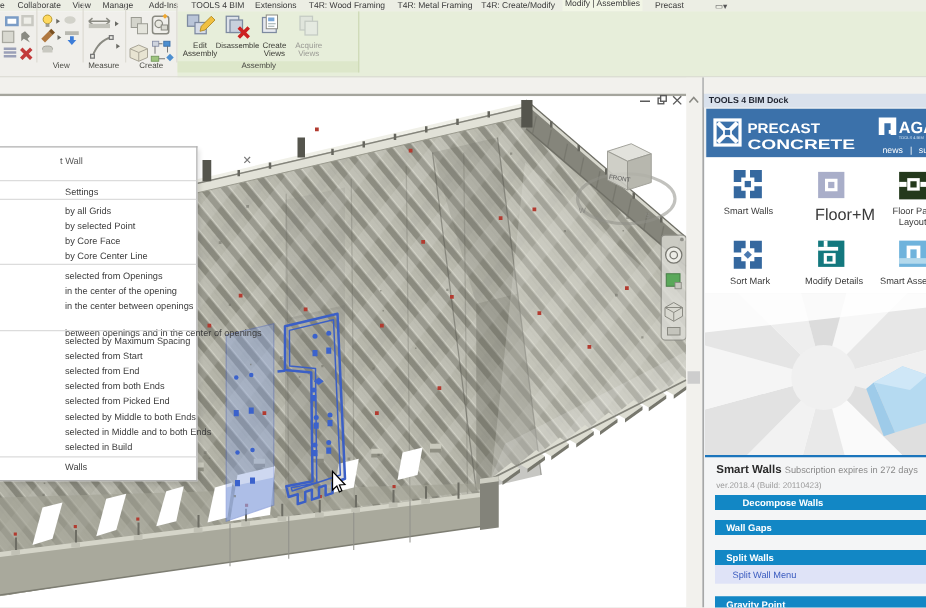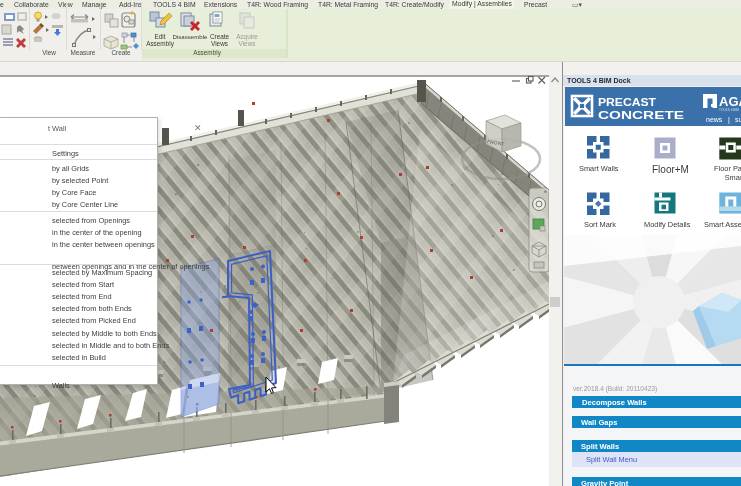--- a/index.html
+++ b/index.html
@@ -12,21 +12,21 @@
 #ribbongreen{left:142px;top:9px;width:599px;height:53px;background:#e7eeda;}
 .plabel{position:absolute;top:49px;height:9px;font-size:6.4px;color:#4a4a44;text-align:center;}
 .psep{position:absolute;top:2px;width:1px;height:48px;background:#dddcd4;}
 .btnlbl{position:absolute;font-size:6.4px;color:#3b3b35;text-align:center;white-space:nowrap;}
 
 #menu{left:0;top:117px;width:157px;height:266px;background:#fff;border-top:1px solid #b0b0b0;border-right:1px solid #b0b0b0;border-bottom:1px solid #b0b0b0;box-shadow:2px 2px 4px rgba(0,0,0,0.12);font-size:7.4px;color:#3c3c3c;}
 #menu .it{position:absolute;left:4px;white-space:nowrap;margin-left:48px;}
 #menu .sep{position:absolute;left:0;width:157px;height:1px;background:#dcdcdc;}
 
 #dock{left:562px;top:62px;width:179px;height:424px;background:#eef0f2;border-left:1px solid #8f8f8f;}
-.dtxt{position:absolute;white-space:nowrap;text-align:right;}
+.dtxt{position:absolute;white-space:nowrap;}
 .dbtn{position:absolute;left:9px;width:171px;background:#1287c5;color:#fff;font-size:7.6px;font-weight:bold;}
 </style></head>
 <body>
 <div id="page">
 
 <div class="abs" id="tabs">
 <span style="left:0px">e</span>
 <span style="left:14px">Collaborate</span>
 <span style="left:58px">View</span>
 <span style="left:82px">Manage</span>
@@ -479,21 +479,21 @@
   <div class="sep" style="top:146px"></div>
   <div class="it" style="top:150px">selected by Maximum Spacing</div>
   <div class="it" style="top:162px">selected from Start</div>
   <div class="it" style="top:174px">selected from End</div>
   <div class="it" style="top:186px">selected from both Ends</div>
   <div class="it" style="top:198px">selected from Picked End</div>
   <div class="it" style="top:211px">selected by Middle to both Ends</div>
   <div class="it" style="top:223px">selected in Middle and to both Ends</div>
   <div class="it" style="top:235px">selected in Build</div>
   <div class="sep" style="top:247px"></div>
-  <div class="it" style="top:263px">Walls</div>
+  <div class="it" style="top:251px">Walls</div>
 </div>
 
 <div class="abs" id="dock">
   <div class="abs" style="left:0;top:0;width:179px;height:13px;background:#f2f1ed"></div>
   <div class="abs" style="left:0;top:13px;width:179px;height:11px;background:#d9e1ec;font-size:7px;font-weight:bold;color:#1f2430;">
         <span style="position:absolute;left:4px;top:1.5px">TOOLS 4 BIM Dock</span>
       </div>
   <div class="abs" style="left:2px;top:25px;width:177px;height:39px;background:#3b71aa;"></div>
   <svg class="abs" style="left:2px;top:25px" width="177" height="39" viewBox="0 0 177 39">
     <g fill="none" stroke="#fff" stroke-width="2.6">
@@ -575,31 +575,32 @@
       <rect x="7" y="12.2" width="4.5" height="4.5" fill="#13787e"></rect>
     </g>
     <g transform="translate(155.3,66.5)">
       <rect width="23" height="21" fill="#6fb3dc"></rect>
       <rect x="0" y="14" width="23" height="4.5" fill="#b3d9ec"></rect>
       <rect x="6" y="4" width="11" height="10" fill="#fff"></rect>
       <rect x="9" y="7" width="5" height="7" fill="#6fb3dc"></rect>
     </g>
   </svg>
   <div class="dtxt" style="left:16px;top:102px;font-size:7.4px;color:#3a3a3a">Smart Walls</div>
-  <div class="dtxt" style="left:89px;top:102px;font-size:10px;color:#3a3a3a">Floor+M</div>
-  <div class="dtxt" style="left:151px;top:102px;font-size:7.4px;color:#3a3a3a">Floor Par<br><span style="margin-left:5px">Smart</span></div>
+  <div class="dtxt" style="left:89px;top:102px;font-size:13px;color:#3a3a3a">Floor+M</div>
+  <div class="dtxt" style="left:151px;top:102px;font-size:7.4px;color:#3a3a3a">Floor Par<br><span style="margin-left:5px">Layout</span></div>
   <div class="dtxt" style="left:21px;top:158px;font-size:7.4px;color:#3a3a3a">Sort Mark</div>
   <div class="dtxt" style="left:81px;top:158px;font-size:7.4px;color:#3a3a3a">Modify Details</div>
   <div class="dtxt" style="left:141px;top:158px;font-size:7.4px;color:#3a3a3a">Smart Assen</div>
 
   <div class="abs" style="left:1px;top:302px;width:178px;height:2px;background:#1b75bc"></div>
   <div class="abs" style="left:1px;top:304px;width:178px;height:182px;background:#f4f5f6"></div>
+  <div class="dtxt" style="left:10px;top:308px;font-size:9.2px;font-weight:bold;color:#2b2b2b">Smart Walls <span style="font-weight:normal;font-size:7.4px;color:#8a8a8a">Subscription expires in 272 days</span></div>
   <div class="dtxt" style="left:10px;top:323px;font-size:6.6px;color:#9a9a9a">ver.2018.4 (Build: 20110423)</div>
   <div class="dbtn" style="top:334px;height:12px;">
-        <span style="position:absolute;left:10px;top:2px">Decompose Walls</span>
+        <span style="position:absolute;left:22px;top:2px">Decompose Walls</span>
       </div>
   <div class="dbtn" style="top:354px;height:12px;">
         <span style="position:absolute;left:9px;top:2px">Wall Gaps</span>
       </div>
   <div class="dbtn" style="top:378px;height:12px;">
         <span style="position:absolute;left:9px;top:2px">Split Walls</span>
       </div>
   <div class="abs" style="left:9px;top:390px;width:171px;height:15px;background:#dfe3f7;color:#3a5bbf;font-size:7.4px;">
         <span style="position:absolute;left:14px;top:3px">Split Wall Menu</span>
       </div>

